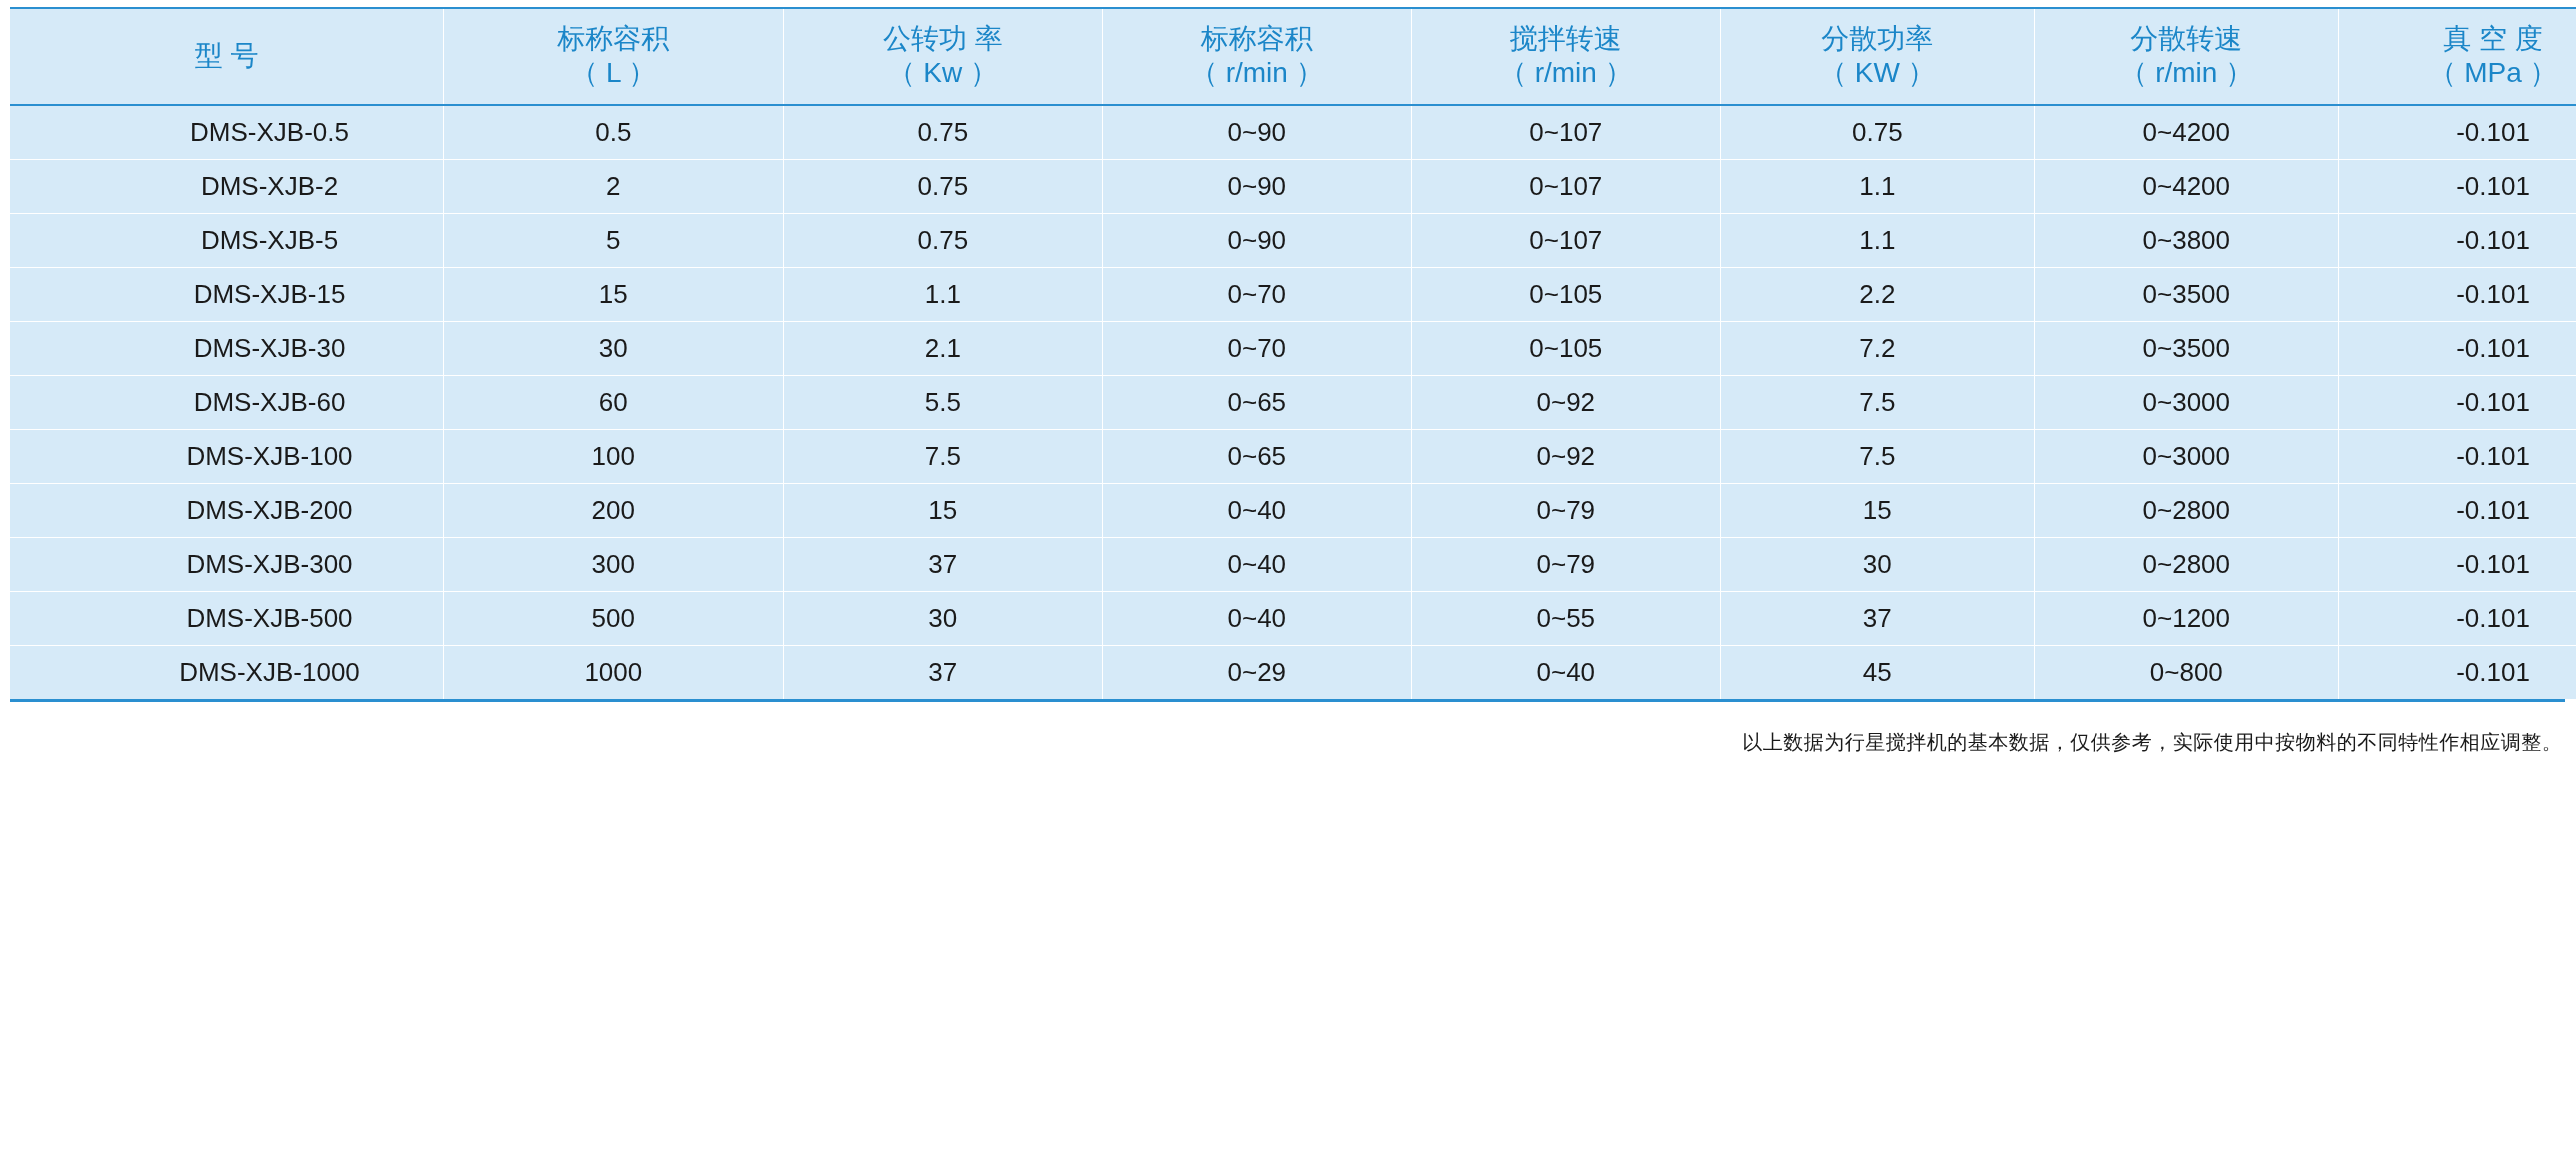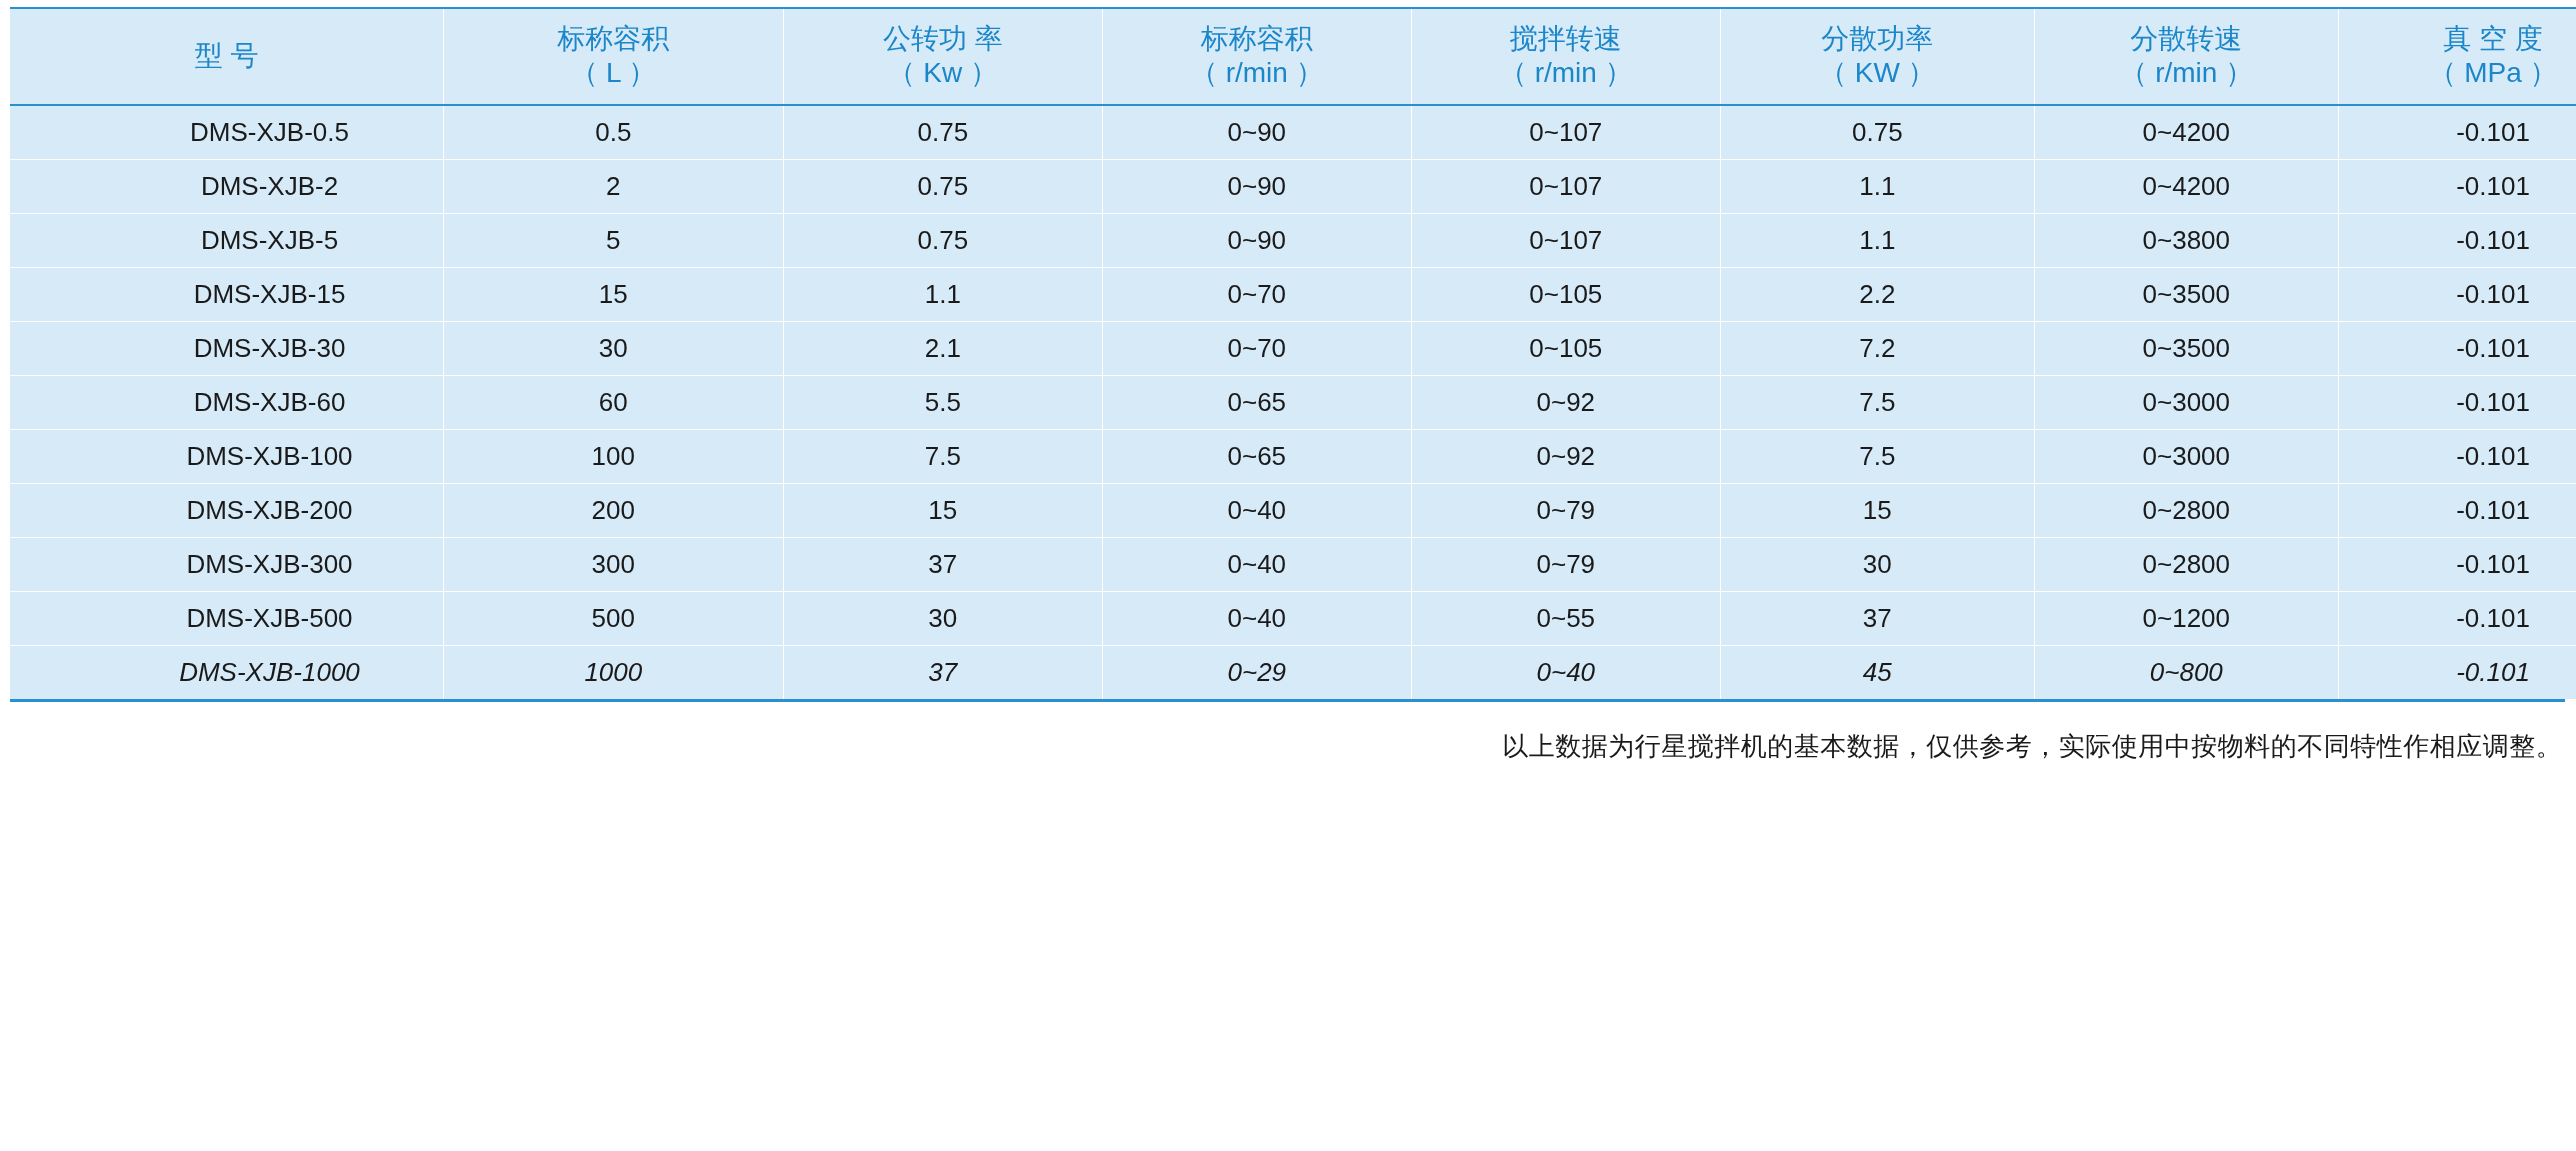--- a/index.html
+++ b/index.html
@@ -65,36 +65,36 @@
     height: 53px;
     padding: 0 2.1px;
     border-right: 1.5px solid #ffffff;
     border-bottom: 1.5px solid #ffffff;
   }
   tbody td:last-child { border-right: none; }
   tbody td.model {
     text-align: center;
     padding-left: 88px;
   }
-  tbody tr:last-child td { border-bottom: none; font-style: italic; }
+  tbody tr:last-child td { border-bottom: none; }
 
   .bottom-rule {
     width: 2555px;
     margin-left: 10.3px;
     height: 2.6px;
     background: #2a8fd0;
   }
   .note {
     width: 2555px;
     margin-left: 10.3px;
     margin-top: 27px;
     text-align: right;
     padding-right: 3.1px;
     box-sizing: border-box;
-    font-size: 26px;
+    font-size: 20px;
     color: #1a1a1a;
     letter-spacing: 0.5px;
   }
 </style>
 </head>
 <body>
 
 <div class="sheet">
 
   <table class="spec">

